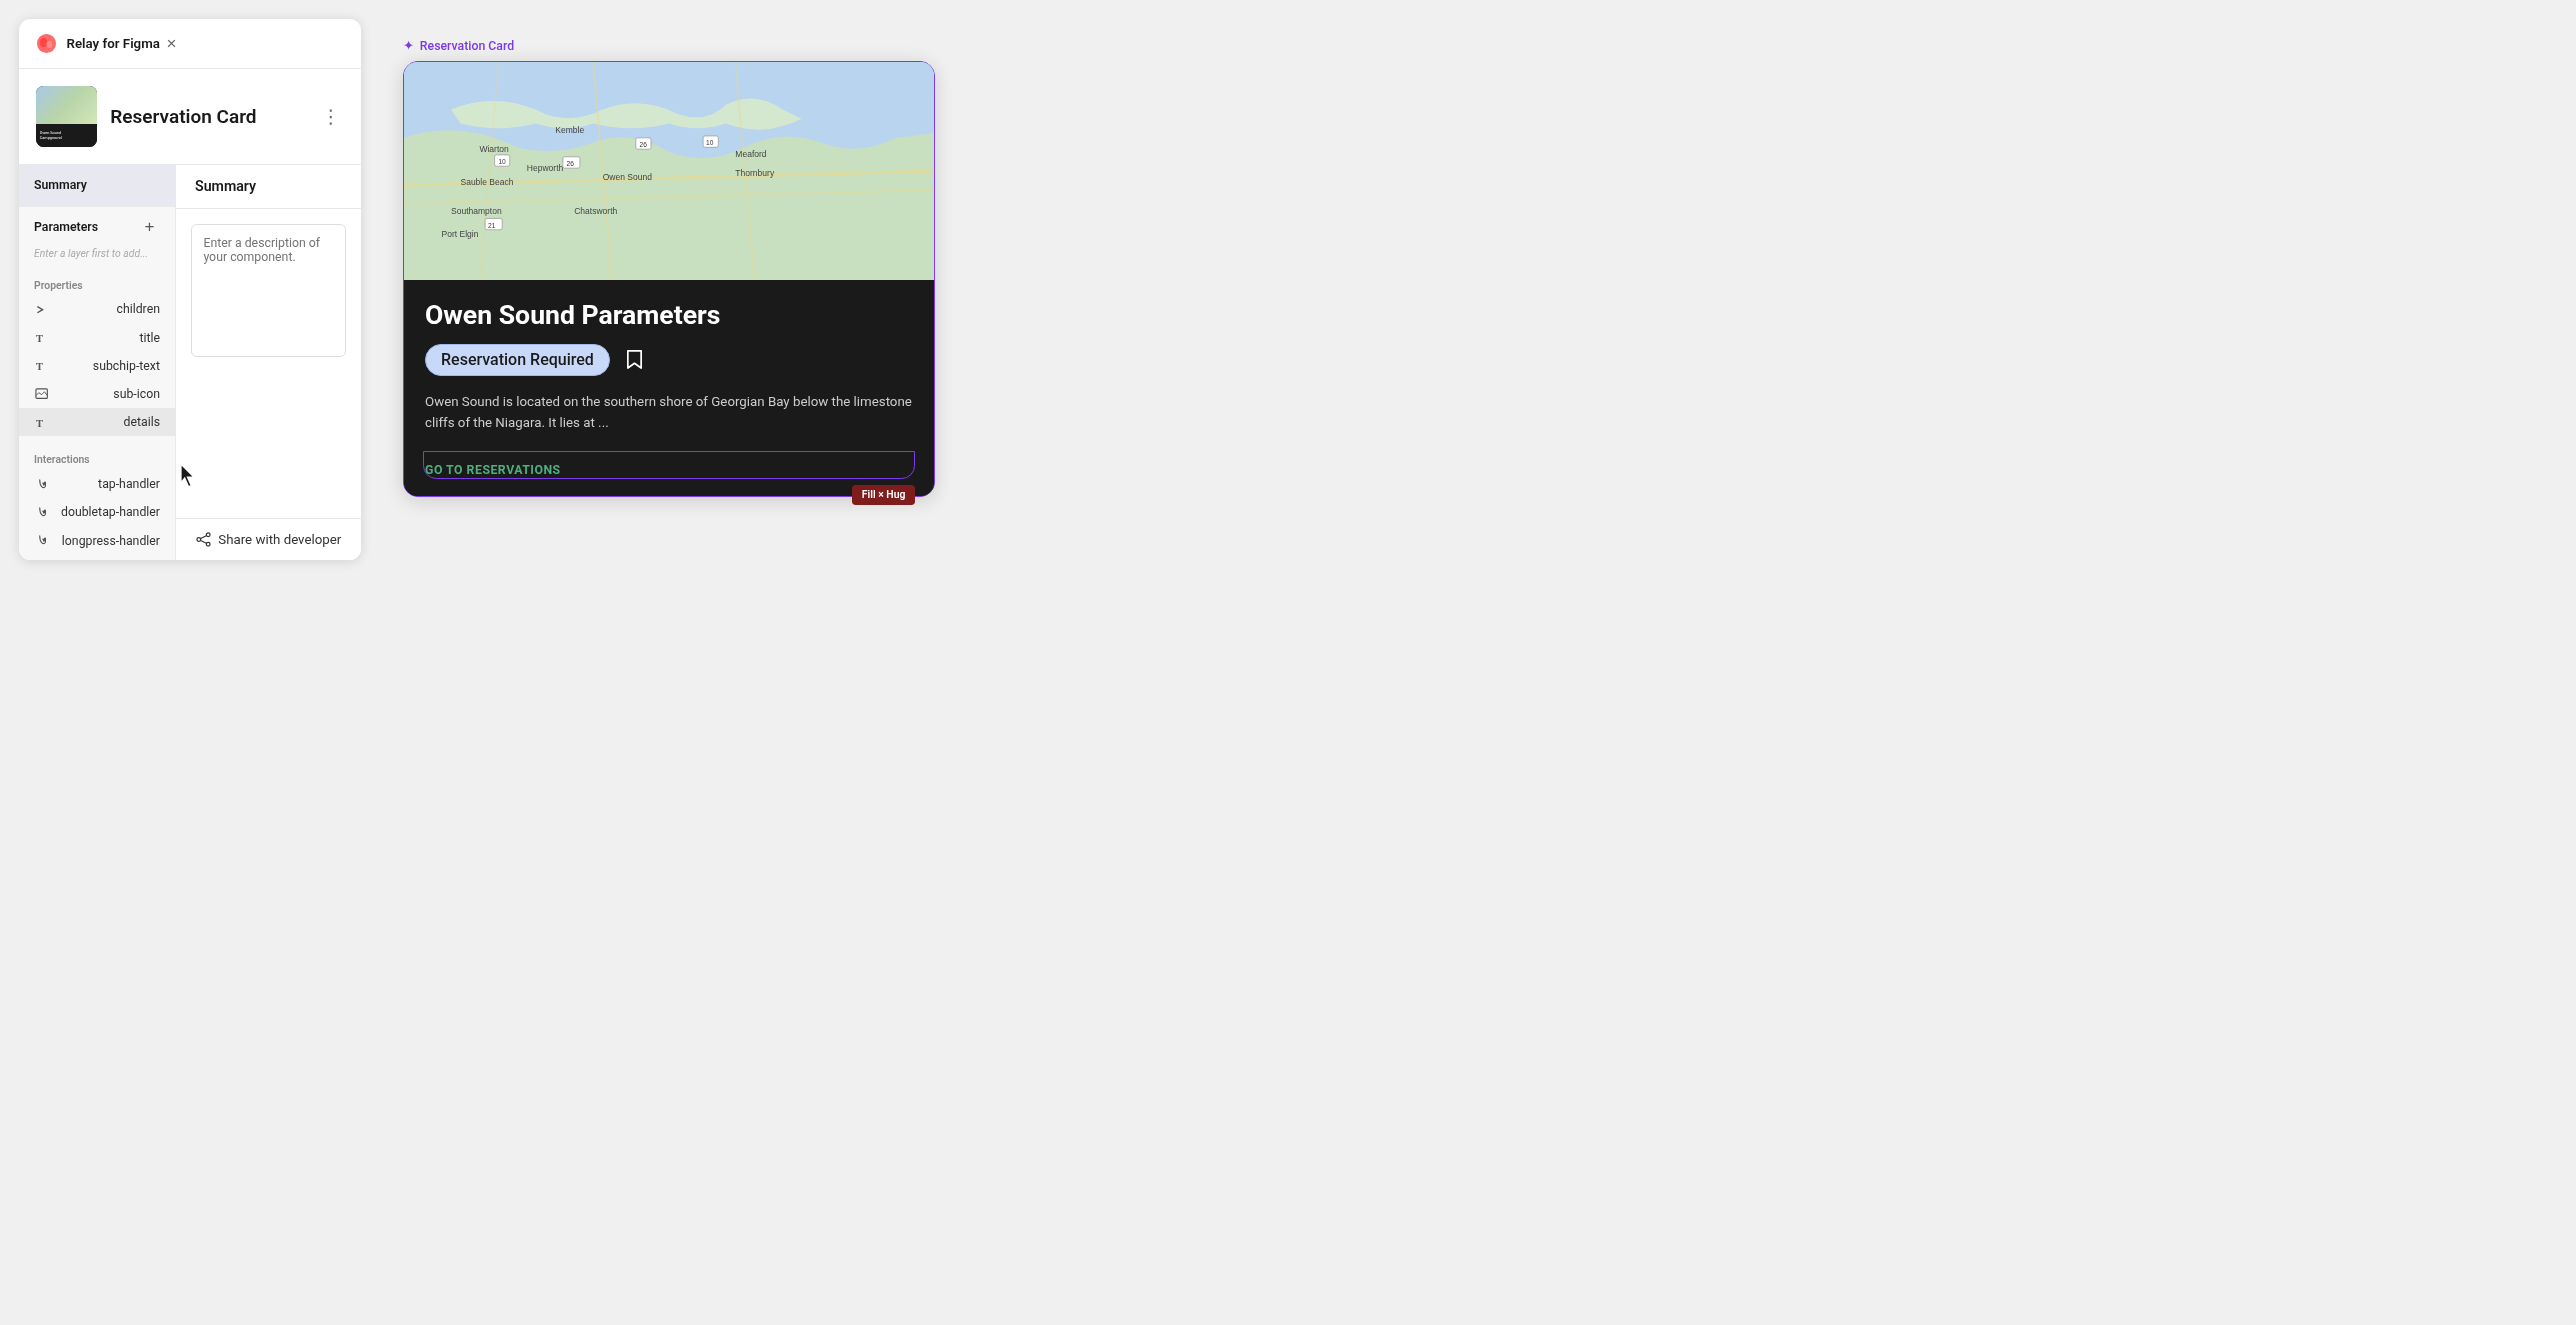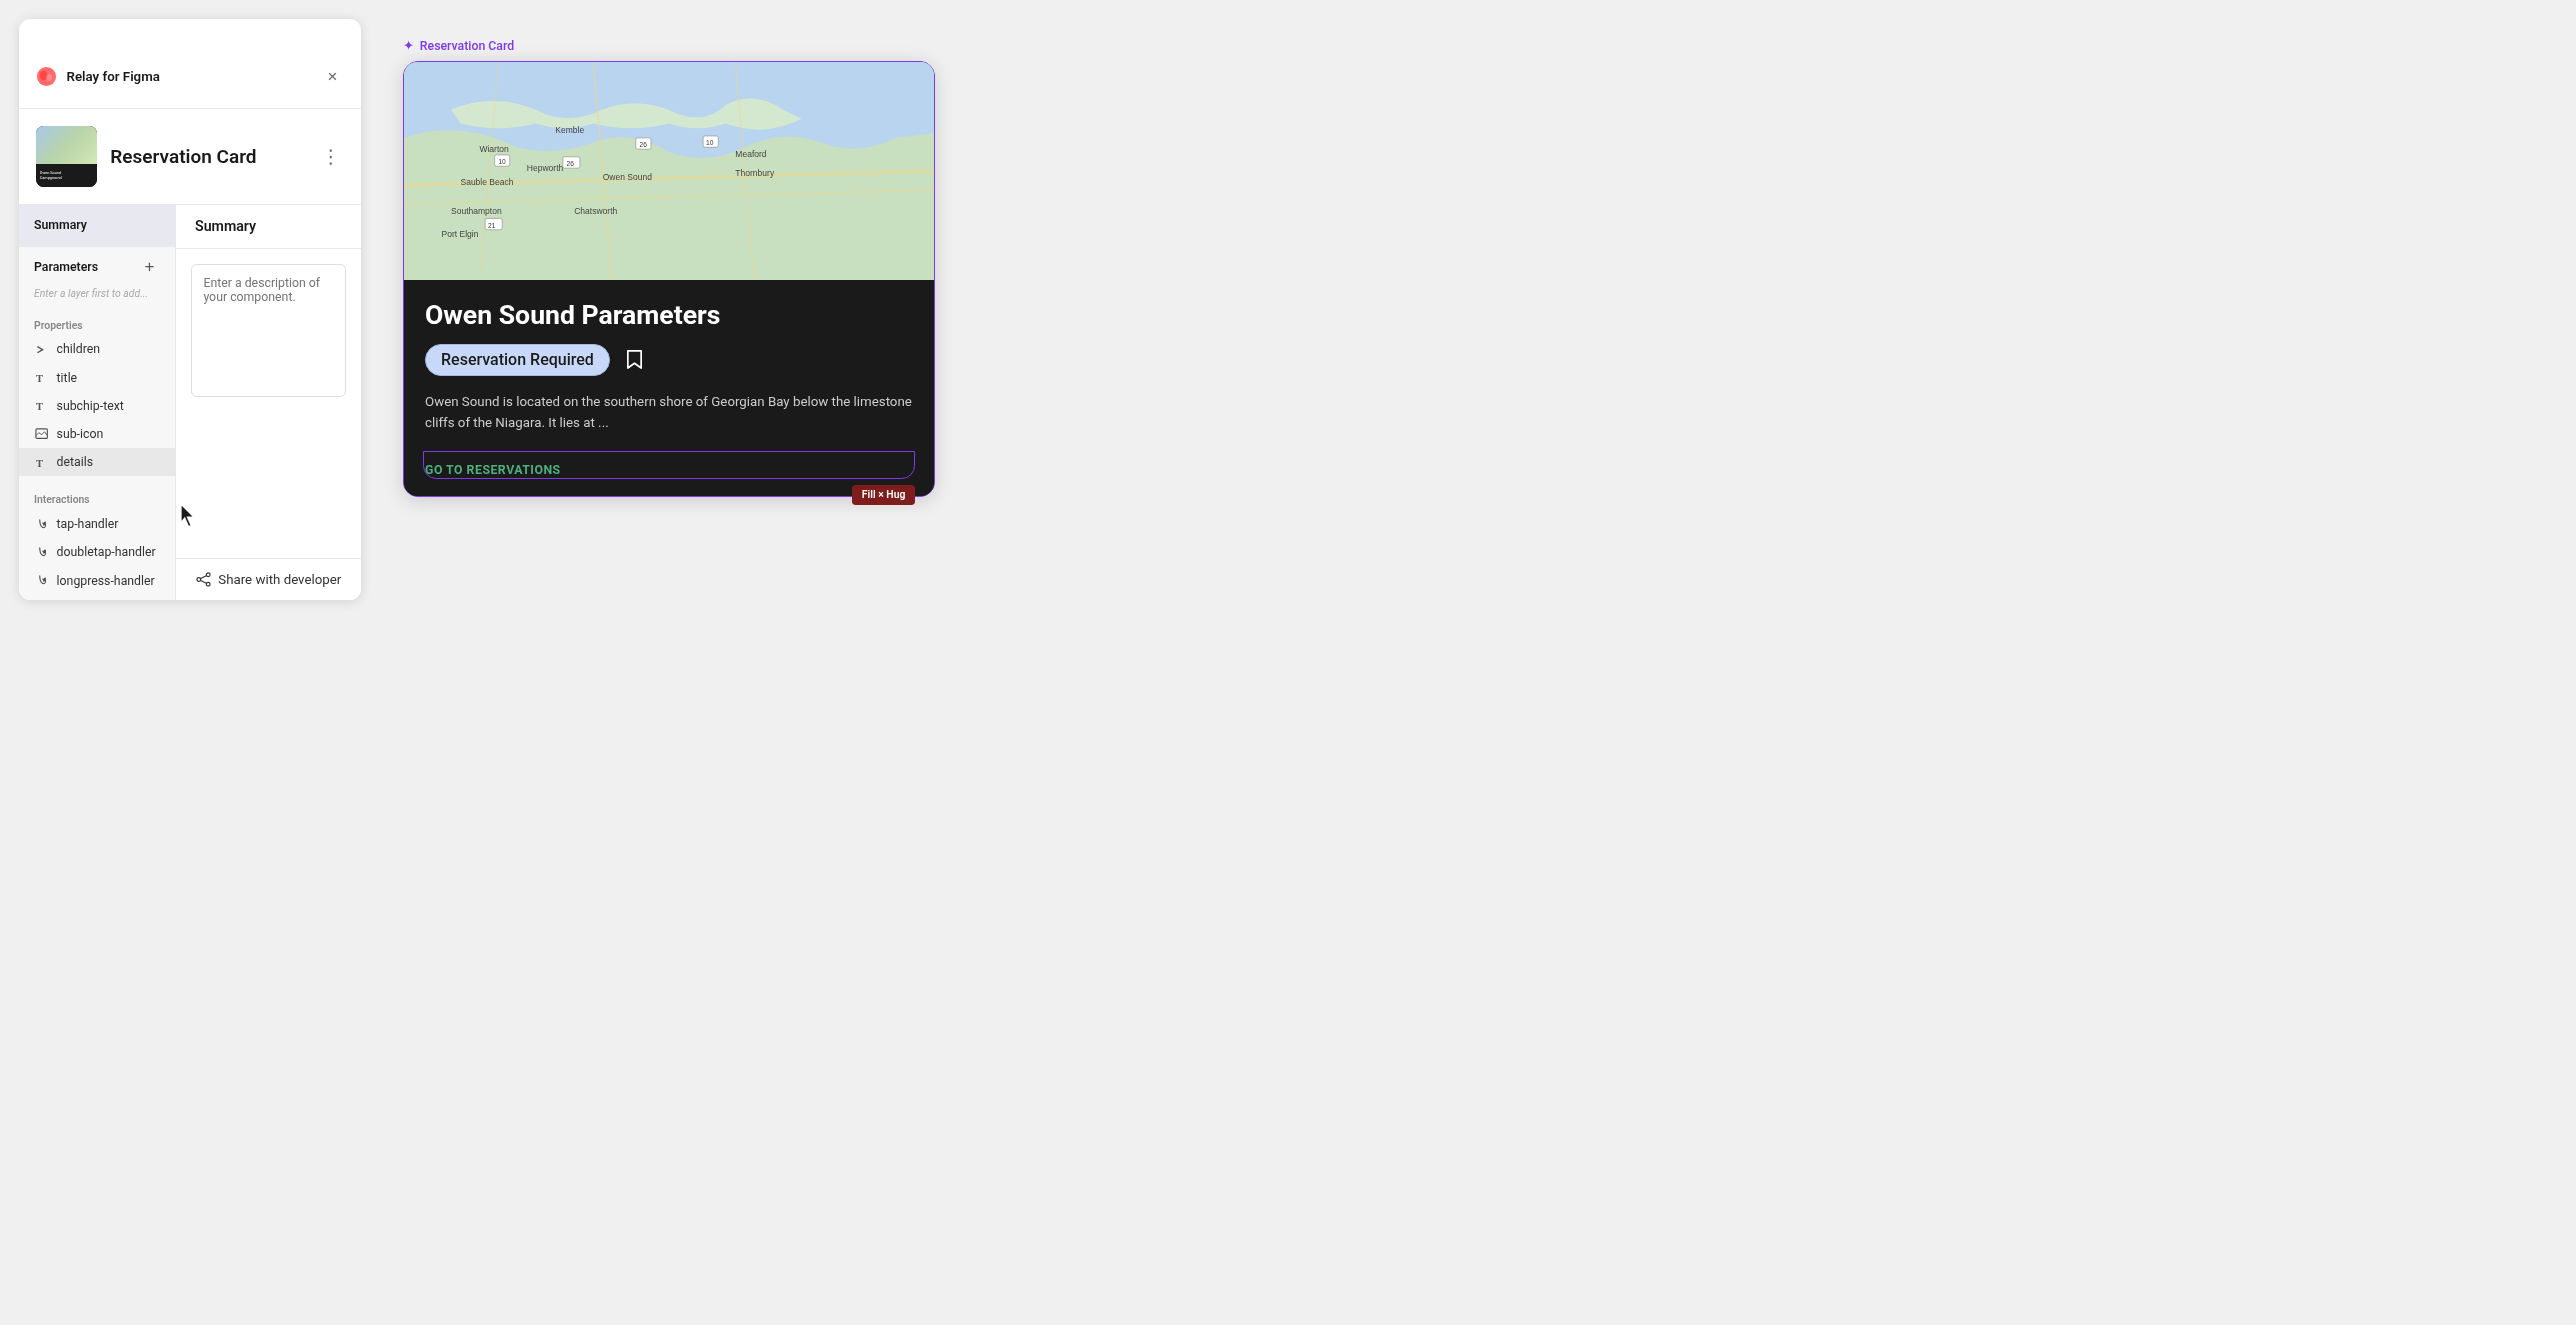--- a/index.html
+++ b/index.html
@@ -21,24 +21,23 @@
       border-radius: 11.4px;
       box-shadow: 0 1.9px 11.4px rgba(0,0,0,0.12);
       overflow: hidden;
       display: flex;
       flex-direction: column;
     }
 
     .panel-header {
       display: flex;
       align-items: center;
-      justify-content: space-between;
-      padding: 20px 17px;
+      justify-content: flex-start;
+      padding: 13px 17px;
       border-bottom: 0.9px solid #e8e8e8;
-      margin-top: 26px;
     }
 
     .panel-header-left {
       display: flex;
       align-items: center;
       gap: 9.5px;
     }
 
     .panel-title {
       font-size: 13.3px;
@@ -196,20 +195,21 @@
     }
 
     .property-item {
       display: flex;
       align-items: center;
       gap: 7.6px;
       padding: 6.6px 15px;
       cursor: pointer;
       font-size: 12.3px;
       color: #333;
+      justify-content: space-between;
     }
 
     .property-item.selected {
       background: #e8e8e8;
     }
 
     .prop-icon {
       width: 15px;
       height: 15px;
       display: flex;

